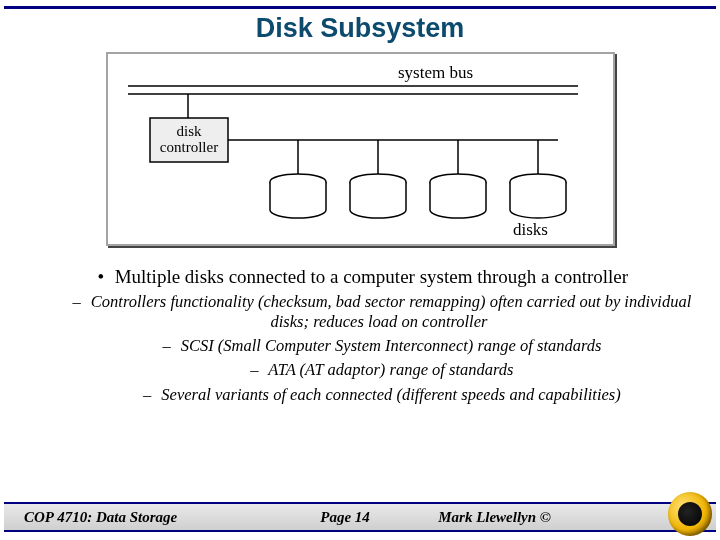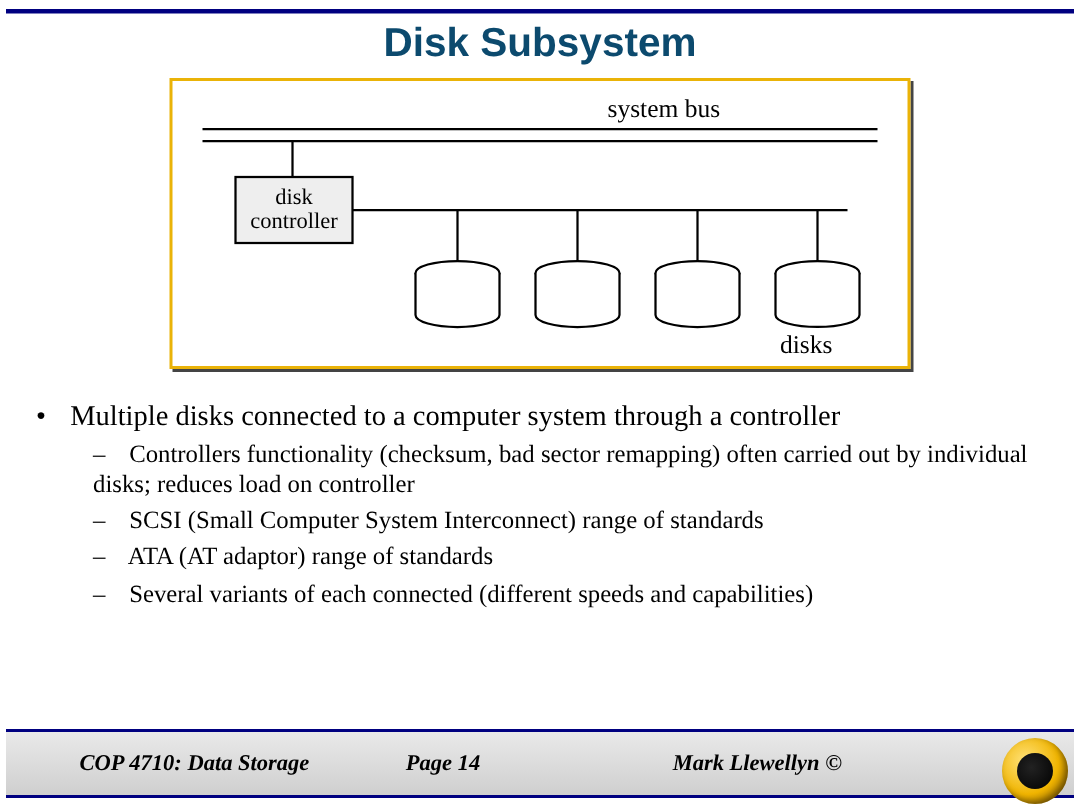--- a/index.html
+++ b/index.html
@@ -22,62 +22,62 @@
     font-size: 27px;
     color: #0c4a6e;
     margin-top: 4px;
     margin-bottom: 8px;
   }
   .diagram-wrap {
     text-align: center;
   }
   .diagram {
     display: inline-block;
-    border: 2px solid #eab308;
+    border: 2px solid #a3a3a3;
     box-shadow: 2px 2px 0 #444;
     background: #fff;
-    padding: 6px 10px 6px 10px;
+    padding: 6px 25px 6px 10px;
   }
   .diagram svg { display: block; }
   .content {
     margin: 16px 24px 0 24px;
     font-size: 19px;
     color: #000;
   }
-  .content ul { list-style: none; }
+  .content ul { list-style: none; text-align: center; }
   .lvl1 { margin: 8px 0 4px 0; }
   .lvl1 .bullet { display:inline-block; width: 18px; }
   .sub {
     font-size: 16.5px;
     margin: 4px 0 2px 38px;
     line-height: 1.22;
+    font-style: italic;
   }
   .sub .dash { display:inline-block; width: 20px; }
   .footer {
     position: absolute;
     left: 0; right: 0; bottom: 0;
     height: 48px;
   }
   .footer-bar {
     position: absolute;
     left: 4px; right: 4px; bottom: 8px;
-    height: 46px;
+    height: 30px;
     background: linear-gradient(#e9e9e9, #cfcfcf);
     border-top: 2px solid #000080;
     border-bottom: 2px solid #000080;
     display: flex;
     align-items: center;
     font-style: italic;
     font-weight: bold;
     font-size: 15px;
     color: #000;
-    padding-left: 29px;
   }
   .footer-left { flex: 1.1; padding-left: 20px; }
-  .footer-mid  { flex: 0.9; }
+  .footer-mid  { flex: 0.9; text-align: center; }
   .footer-right{ flex: 1.1; text-align: left; padding-right: 50px;}
   .logo {
     position: absolute;
     right: 8px; bottom: 4px;
     width: 44px; height: 44px;
     border-radius: 50%;
     background: radial-gradient(circle at 35% 35%, #ffe27a 0%, #f0b400 55%, #7a5200 100%);
     box-shadow: inset -2px -2px 4px rgba(0,0,0,.4);
   }
   .logo::after{

